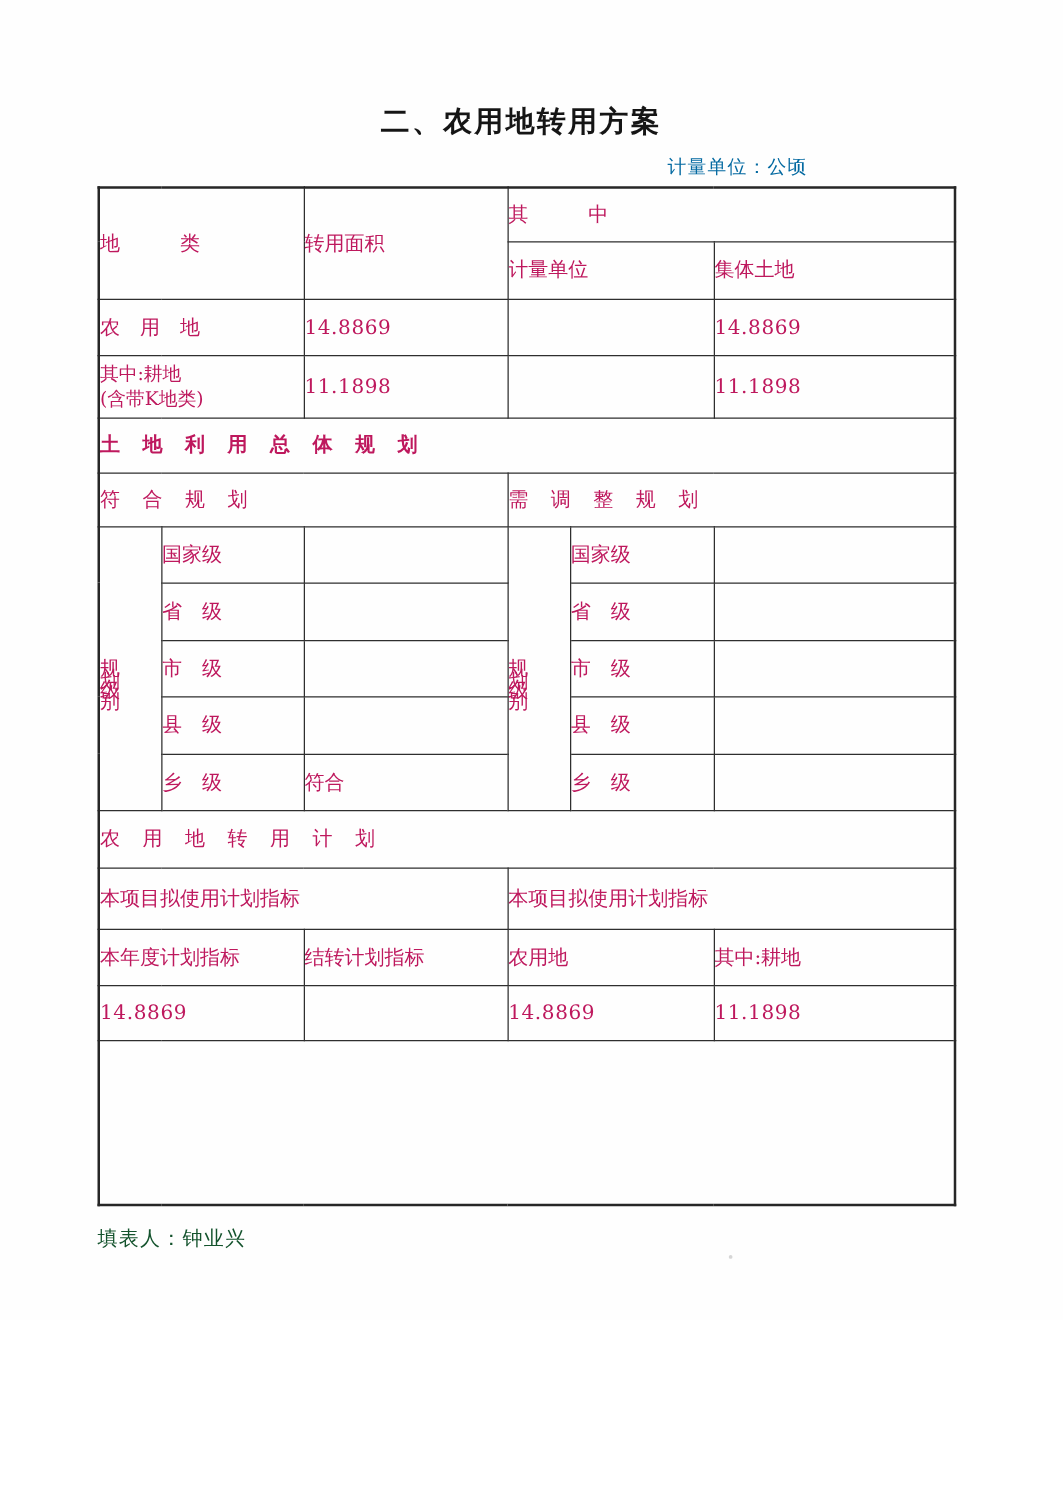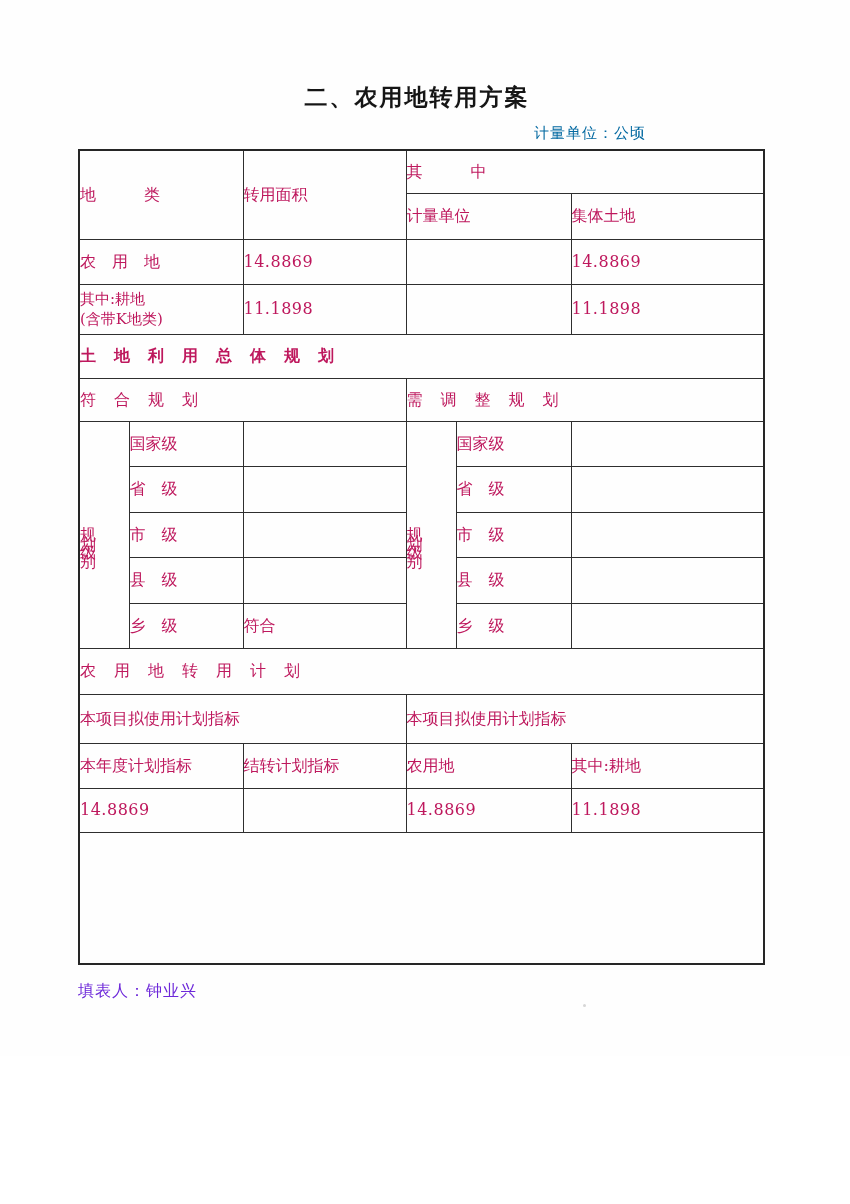--- a/index.html
+++ b/index.html
@@ -72,21 +72,21 @@
   tr.r12 { height: 46px; }
   tr.r13 { height: 49px; }
   tr.r14 { height: 45px; }
   tr.r15 { height: 44px; }
   tr.r16 { height: 132px; }
   .filler-line {
     position: absolute;
     top: 981px; left: 78px;
     font-size: 16px;
     letter-spacing: 1px;
-    color: #6d28d9;
+    color: #14532d;
   }
   .page-number {
     position: absolute;
     top: 1132px; left: 736px;
     font-size: 17px;
     letter-spacing: 1px;
     color: #1c1c1c;
   }
   .speck { position: absolute; border-radius: 50%; background: #d6d6d6; }
   .speck.s1 { top: 1004px; left: 583px; width: 3px; height: 3px; }

